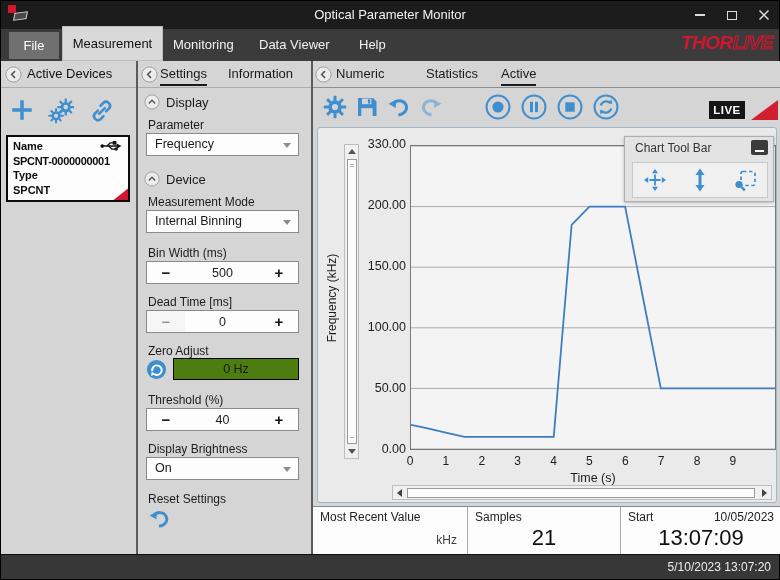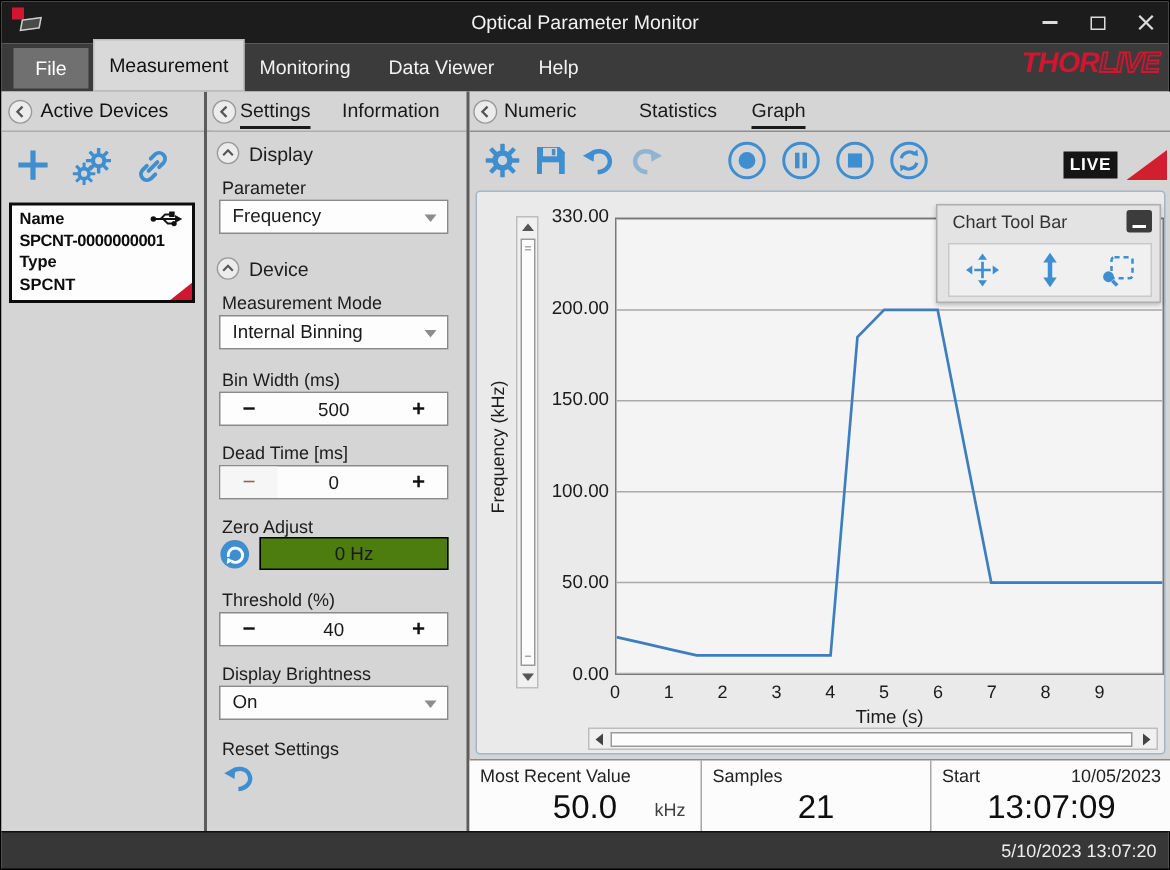--- a/index.html
+++ b/index.html
@@ -362,21 +362,21 @@
     </div>
     <div class="vsep" style="left:310px;"></div>
 
     <div class="panel" style="left:312px;width:496px;">
       <div class="panel-header" style="border-color:#8f8f8f;">
         <svg class="chev-btn" style="left:2px;top:5px;" width="17" height="17">
             <use href="#ic-chev-circle"></use>
           </svg>
         <span class="tab" style="left:23px;">Numeric</span>
         <span class="tab" style="left:113px;">Statistics</span>
-        <span class="tab selected" style="left:188px;">Graph</span>
+        <span class="tab selected" style="left:188px;">Active</span>
       </div>
 
       <div class="toolbar">
         <svg class="tb-icon" style="left:10px;top:7px;" width="24" height="24" viewBox="0 0 24 24">
             <use href="#ic-gear"></use>
           </svg>
         <svg class="tb-icon" style="left:42px;top:7px;" width="24" height="24" viewBox="0 0 24 24">
             <use href="#ic-floppy"></use>
           </svg>
         <svg class="tb-icon" style="left:74px;top:7px;" width="24" height="24" viewBox="0 0 24 24">
@@ -478,21 +478,20 @@
             <svg class="ctb-icon" width="24" height="24" viewBox="0 0 24 24">
                 <use href="#ic-zoombox"></use>
               </svg>
           </div>
         </div>
       </div>
 
       <div class="footer">
         <div class="fcell b" style="width:155px;">
           <div class="flabel">Most Recent Value</div>
-          <div class="fvalue">50.0</div>
           <div class="funit">kHz</div>
         </div>
         <div class="fcell b" style="width:153px;">
           <div class="flabel">Samples</div>
           <div class="fvalue">21</div>
         </div>
         <div class="fcell" style="flex:1;">
           <div class="flabel">Start</div>
           <div class="fdate">10/05/2023</div>
           <div class="fvalue">13:07:09</div>

